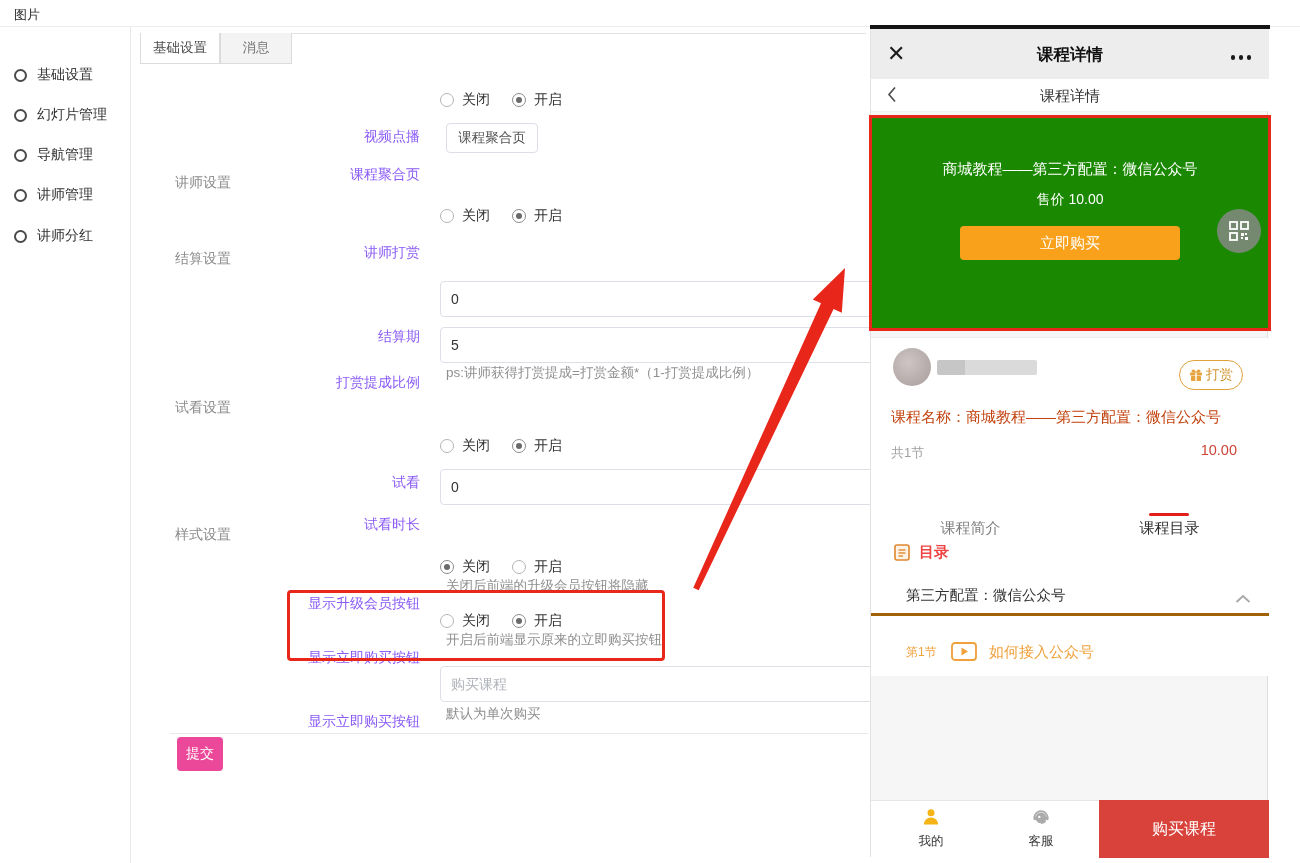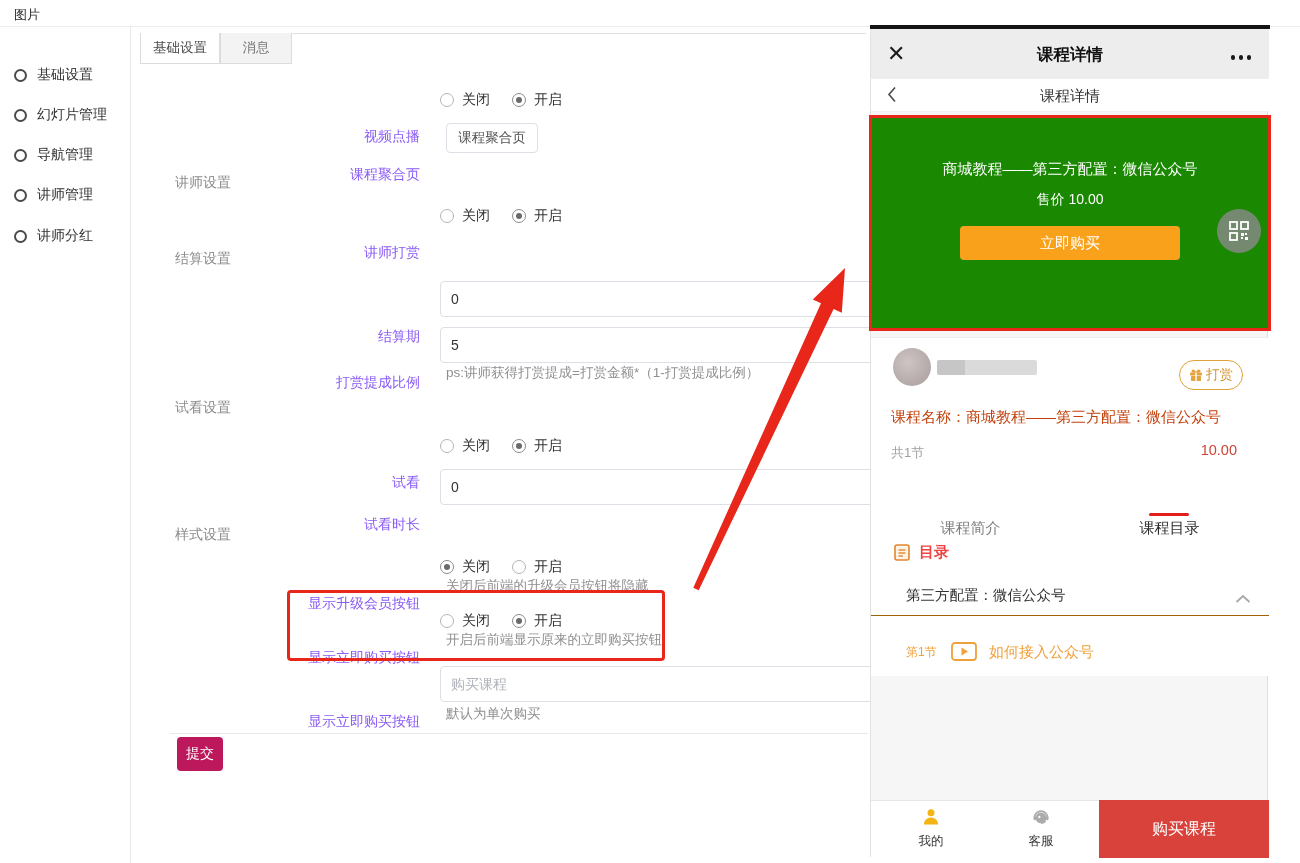--- a/index.html
+++ b/index.html
@@ -34,21 +34,21 @@
   .controls { position:absolute; left:440px; display:flex; align-items:center; gap:8px; }
   .radio { width:14px; height:14px; border:1px solid #b5b5b5; border-radius:50%; background:#fff; position:relative; cursor:pointer; flex:none; }
   .radio.sel { border-color:#8c8c8c; }
   .radio.sel::after { content:""; position:absolute; left:3px; top:3px; width:6px; height:6px; border-radius:50%; background:#6a6a6a; }
   .rlbl { font-size:14px; color:#333; margin-right:14px; }
   .tinput { position:absolute; left:440px; width:436px; height:36px; border:1px solid #dcdfe6; border-radius:4px; padding:0 10px; font-size:14px; color:#333; font-family:inherit; background:#fff; }
   .tinput::placeholder { color:#b0b3ba; }
   .help { position:absolute; left:446px; font-size:13.5px; color:#8f8f8f; white-space:nowrap; }
   .agg-btn { position:absolute; left:446px; width:92px; height:30px; background:#fff; border:1px solid #dcdfe6; border-radius:4px; font-size:13.5px; color:#555; cursor:pointer; font-family:inherit; }
   .divider { position:absolute; left:170px; top:733px; width:698px; height:1px; background:#e8e8e8; }
-  .submit-btn { position:absolute; left:177px; top:737px; width:46px; height:34px; background:#be185d; border:none; border-radius:4px; color:#fff; font-size:14px; cursor:pointer; font-family:inherit; }
+  .submit-btn { position:absolute; left:177px; top:737px; width:46px; height:34px; background:#ec4899; border:none; border-radius:4px; color:#fff; font-size:14px; cursor:pointer; font-family:inherit; }
 
   
   .redbox { position:absolute; left:287px; top:590px; width:378px; height:71px; border:3px solid #e8261a; border-radius:4px; z-index:8; pointer-events:none; }
   .arrow-svg { position:absolute; left:0; top:0; width:1300px; height:863px; z-index:9; pointer-events:none; }
 
   
   .phone { position:absolute; left:870px; top:25px; width:398px; height:832px; background:#f6f6f6; border-left:1px solid #e2e2e2; border-right:1px solid #dedede; z-index:20; overflow:visible; }
   .p-topstrip { position:absolute; left:-1px; top:0; width:400px; height:4px; background:#141414; }
   .wx-header { position:absolute; left:0; top:4px; width:398px; height:50px; background:#ededed; }
   .wx-close { position:absolute; left:16px; top:12px; font-size:22px; color:#1a1a1a; line-height:26px; cursor:pointer; }
@@ -72,21 +72,21 @@
   .course-name { position:absolute; left:20px; top:70px; width:370px; font-size:15px; font-weight:500; color:#c2410c; }
   .meta-count { position:absolute; left:20px; top:106px; font-size:13px; color:#a0a0a0; }
   .meta-price { position:absolute; right:32px; top:104px; font-size:14.5px; color:#cf4436; }
   .ptab { position:absolute; top:141px; width:199px; text-align:center; font-size:15px; cursor:pointer;margin-top:40px; }
   .ptab.intro { left:0; color:#7f7f7f; }
   .ptab.catalog { left:199px; color:#2d2d2d; }
   .ptab-underline { position:absolute; left:278px; top:175px; width:40px; height:3px; border-radius:2px; background:#e31d1a; }
   .cat-row { position:absolute; left:23px; top:205px; display:flex; align-items:center; gap:9px; }
   .cat-row b { font-size:15px; color:#ef4444; }
   .qr-btn { position:absolute; left:346px; top:184px; width:44px; height:44px; border-radius:50%; background:rgba(138,138,138,.82); display:flex; align-items:center; justify-content:center; cursor:pointer; z-index:4; }
-  .chapter-row { position:absolute; left:0; top:240px; width:398px; height:38px; border-bottom:1px solid #a16207; }
+  .chapter-row { position:absolute; left:0; top:240px; width:398px; height:38px; border-bottom:3px solid #a16207; }
   .chapter-row .txt { position:absolute; left:35px; top:8px; font-size:14.5px; color:#333; }
   .chapter-row .chev { position:absolute; right:18px; top:12px; cursor:pointer; }
   .lesson-row { position:absolute; left:0; top:296px; width:398px; height:40px; cursor:pointer; }
   .lesson-idx { position:absolute; left:35px; top:10px; font-size:12px; color:#f0a13c; }
   .lesson-ic { position:absolute; left:80px; top:8px; }
   .lesson-title { position:absolute; left:118px; top:9px; font-size:15px; color:#f0a13c; }
 
   .tabbar { position:absolute; left:0; top:775px; width:398px; height:57px; background:#fff; border-top:1px solid #e6e6e6; }
   .tb-item { position:absolute; top:6px; width:70px; text-align:center; cursor:pointer; }
   .tb-item .tb-lbl { display:block; margin-top:2px; font-size:12.5px; color:#333; }

